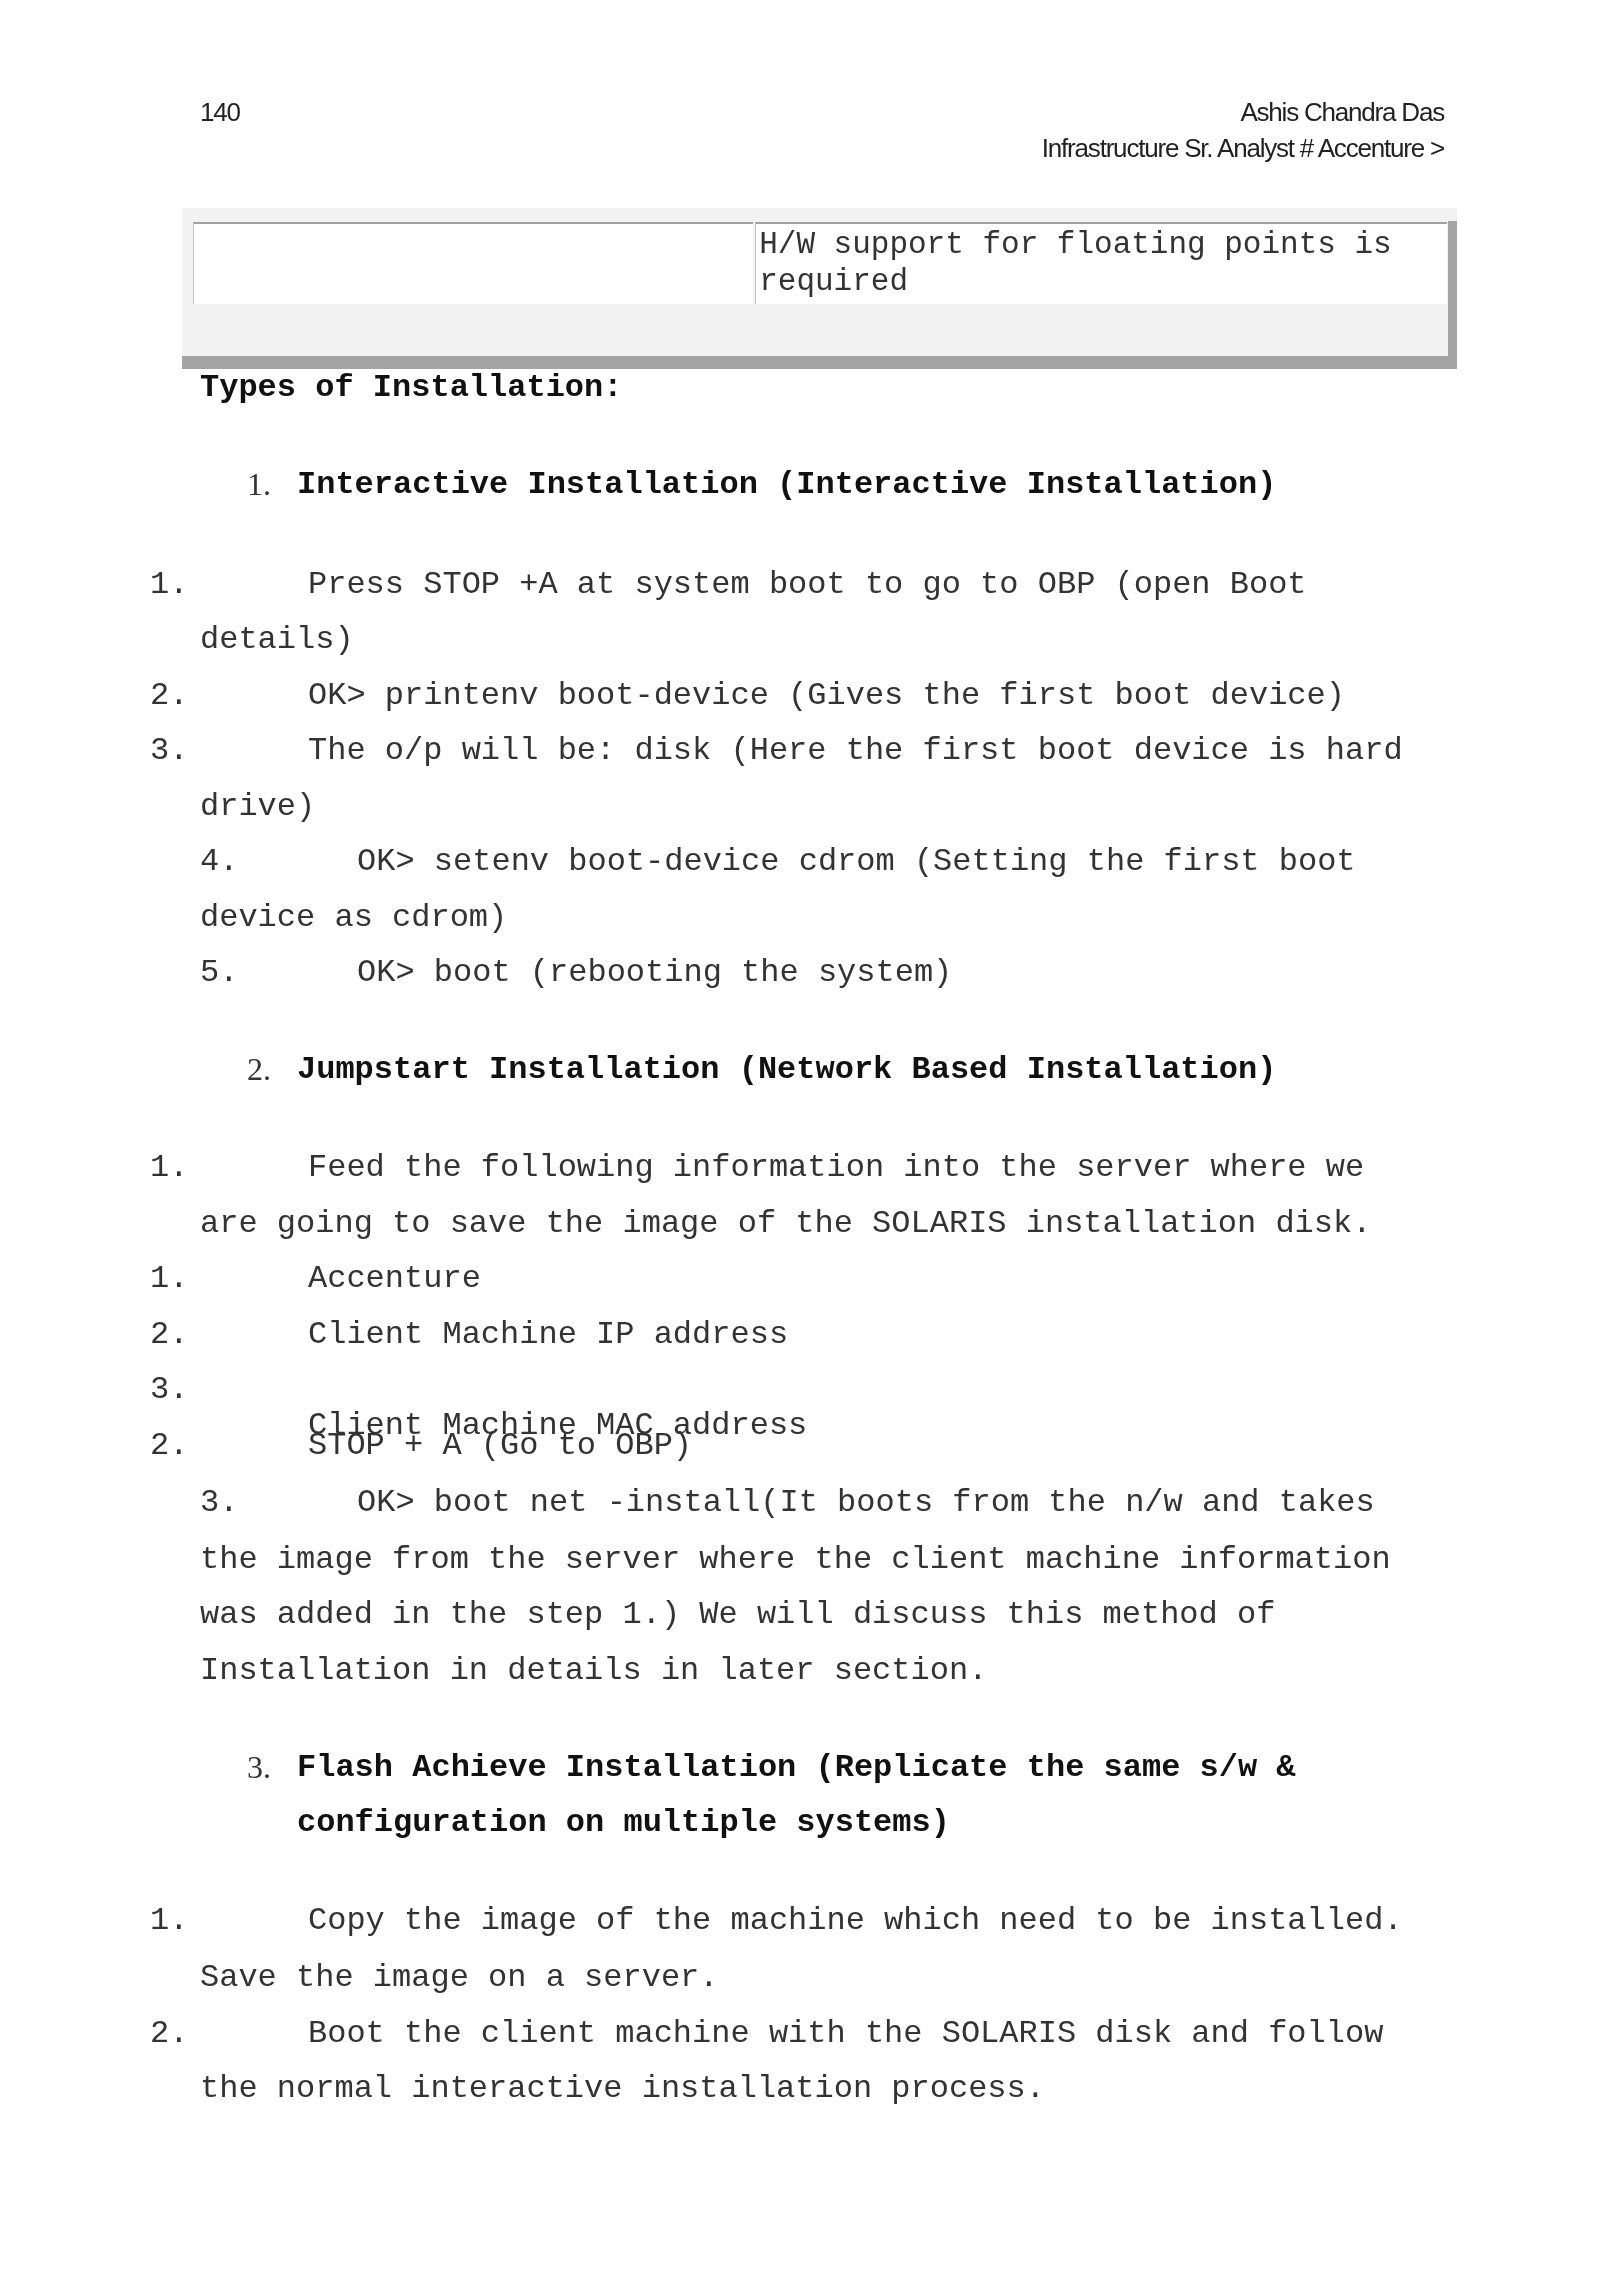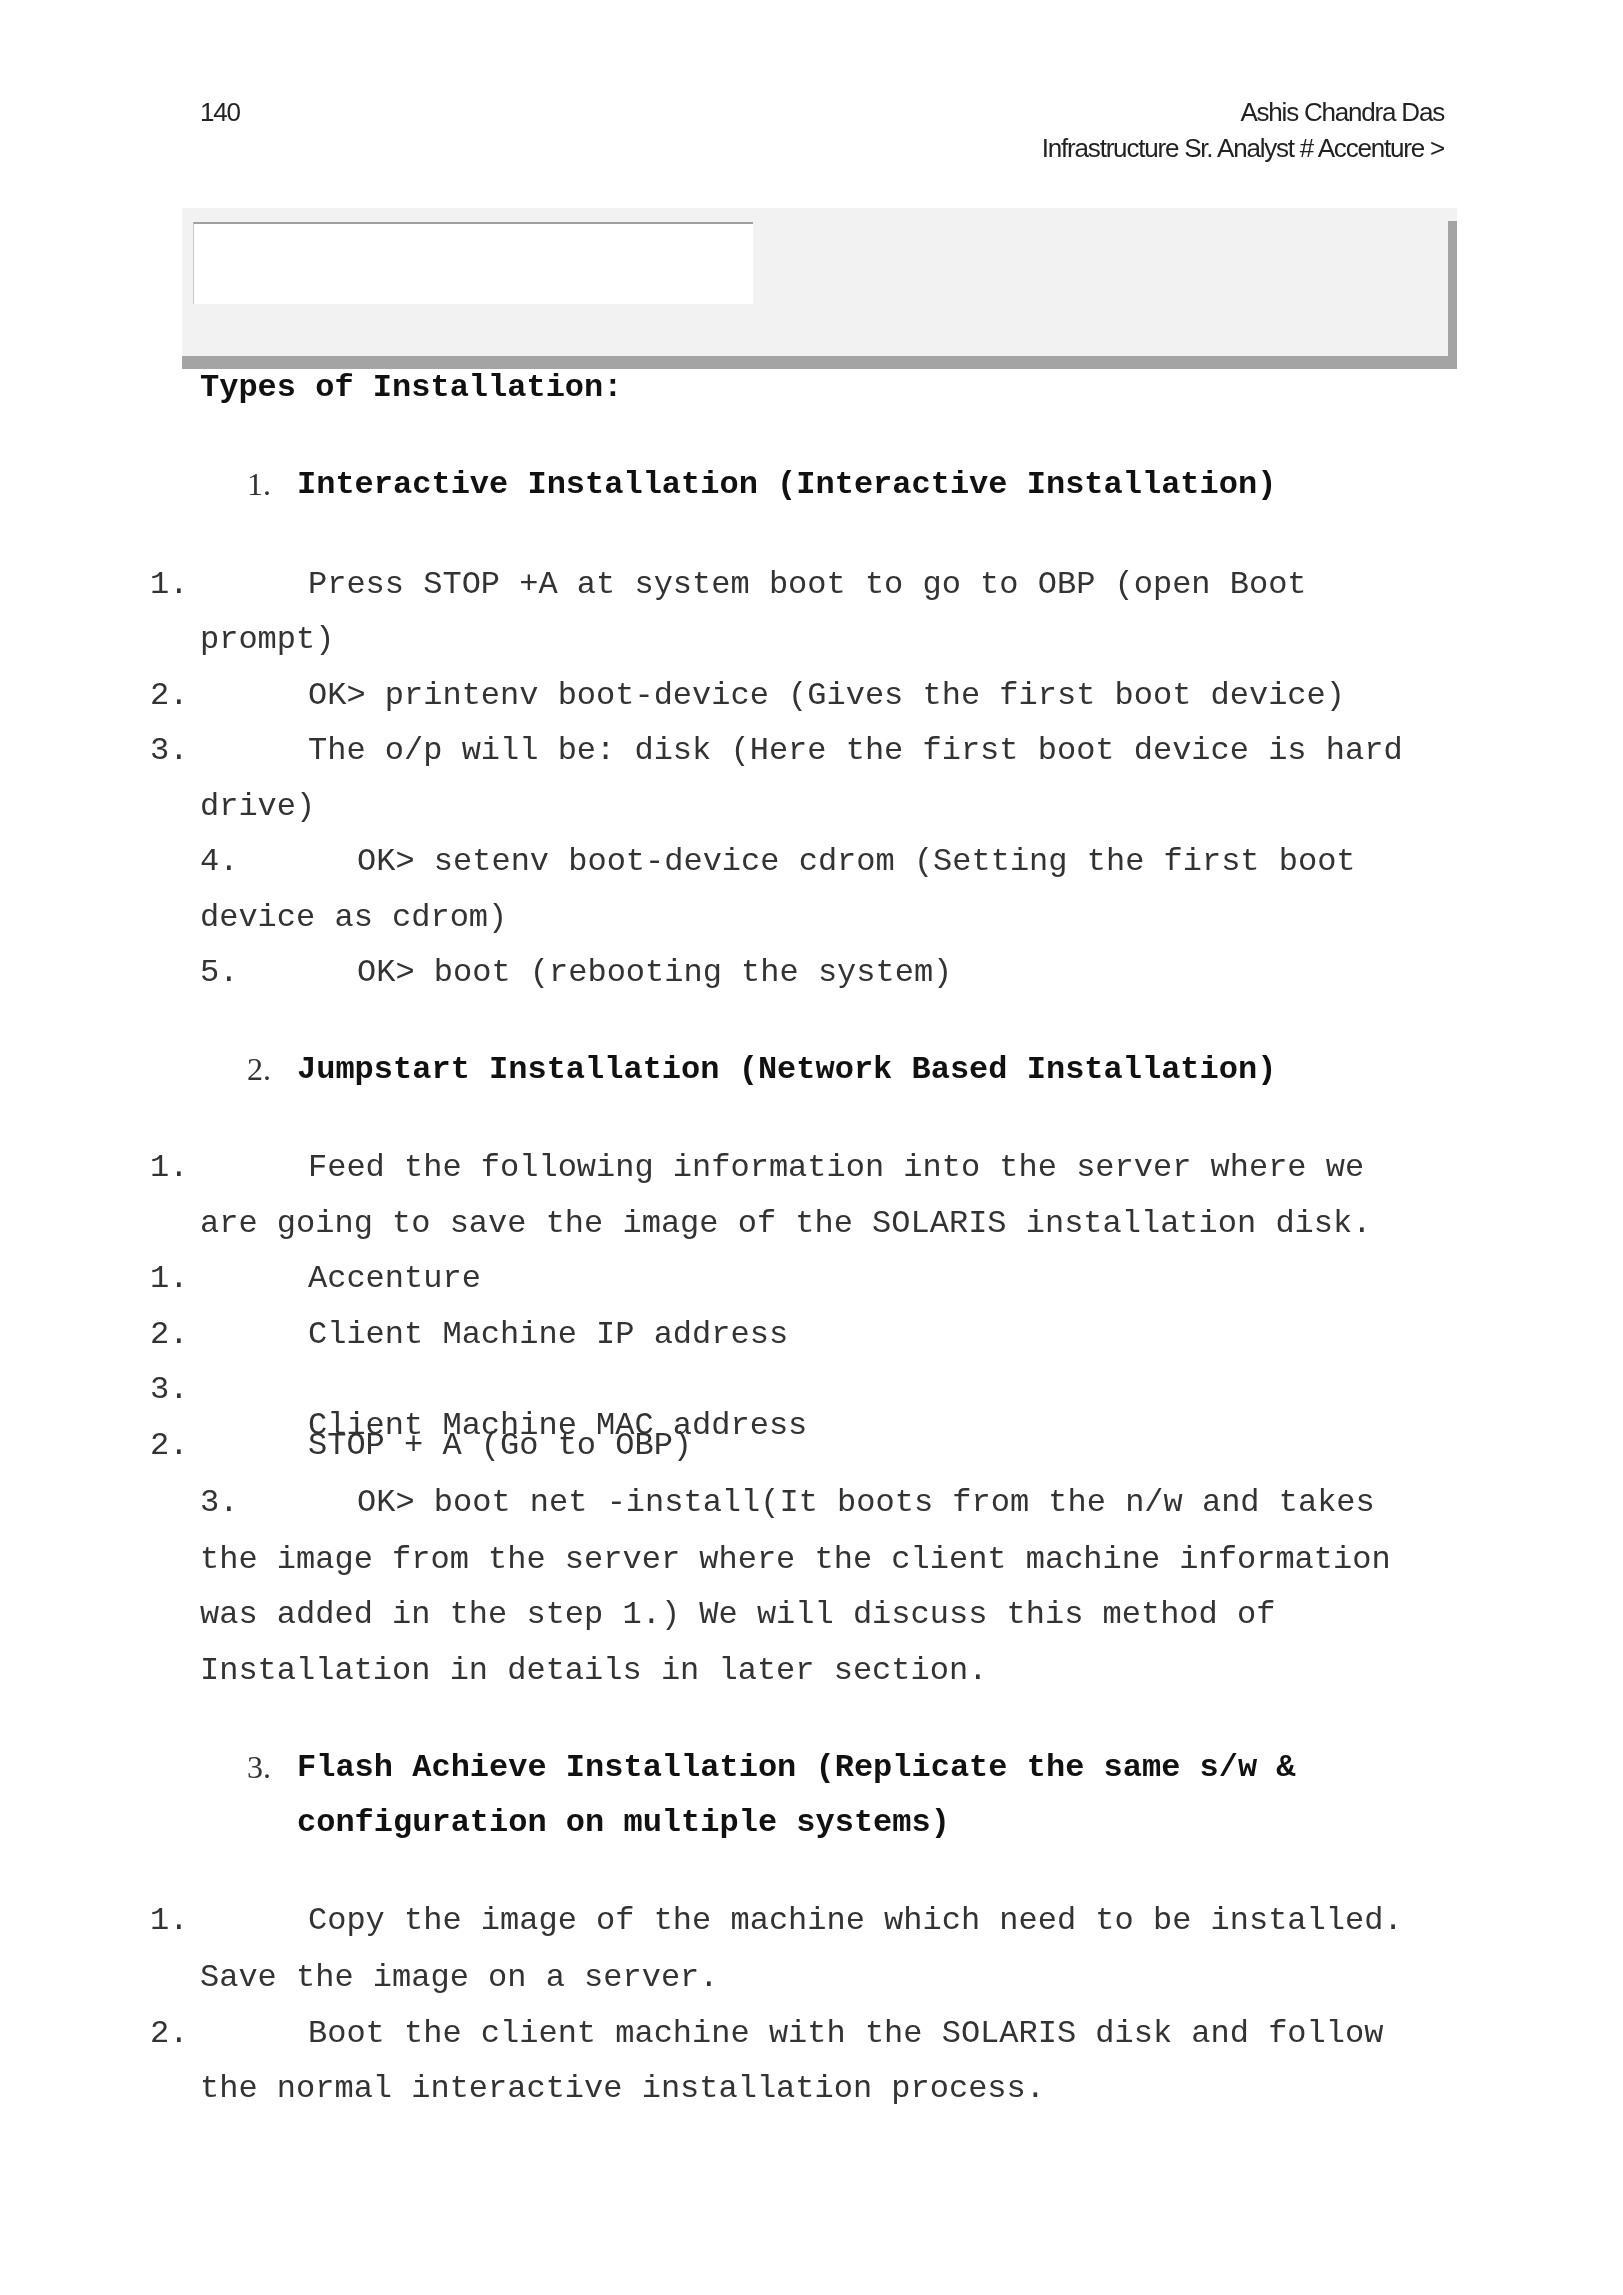--- a/index.html
+++ b/index.html
@@ -21,31 +21,35 @@
 <div class="hdr" style="right:179px; top:97px;">Ashis Chandra Das</div>
 <div class="hdr" style="right:179px; top:133px;text-align:right;">Infrastructure Sr. Analyst # Accenture &gt;</div>
 
 <div class="tbl-frame">
   <div class="shadow-r"></div>
   <div class="shadow-b"></div>
 
   <div class="cell" style="left:11px; top:14.3px; width:560px; height:82px;">
     <span class="txt" style="top:1.6px;"></span>
   </div>
+  <div class="cell" style="left:573px; top:14.3px; width:692px; height:82px;">
+    <span class="txt" style="top:3.2px;">H/W support for floating points is</span>
+    <span class="txt" style="top:40px;">required</span>
+  </div>
 
 </div>
 
 <div class="mono bold" style="left:200px; top:369px;">Types of Installation:</div>
 
 <div class="mono num-serif" style="left:247px; top:466px;">1.</div>
 <div class="mono bold" style="left:297px; top:466px;">Interactive Installation (Interactive Installation)</div>
 
 <div class="mono" style="left:150px; top:566px;">1.</div>
 <div class="mono" style="left:308px; top:566px;">Press STOP +A at system boot to go to OBP (open Boot</div>
-<div class="mono" style="left:200px; top:621px;">prompt)</div>
+<div class="mono" style="left:200px; top:621px;">details)</div>
 <div class="mono" style="left:150px; top:677px;">2.</div>
 <div class="mono" style="left:308px; top:677px;">OK&gt; printenv boot-device (Gives the first boot device)</div>
 <div class="mono" style="left:150px; top:732px;">3.</div>
 <div class="mono" style="left:308px; top:732px;">The o/p will be: disk (Here the first boot device is hard</div>
 <div class="mono" style="left:200px; top:788px;">drive)</div>
 <div class="mono" style="left:200px; top:843px;">4.</div>
 <div class="mono" style="left:357px; top:843px;">OK&gt; setenv boot-device cdrom (Setting the first boot</div>
 <div class="mono" style="left:200px; top:899px;">device as cdrom)</div>
 <div class="mono" style="left:200px; top:954px;">5.</div>
 <div class="mono" style="left:357px; top:954px;">OK&gt; boot (rebooting the system)</div>

